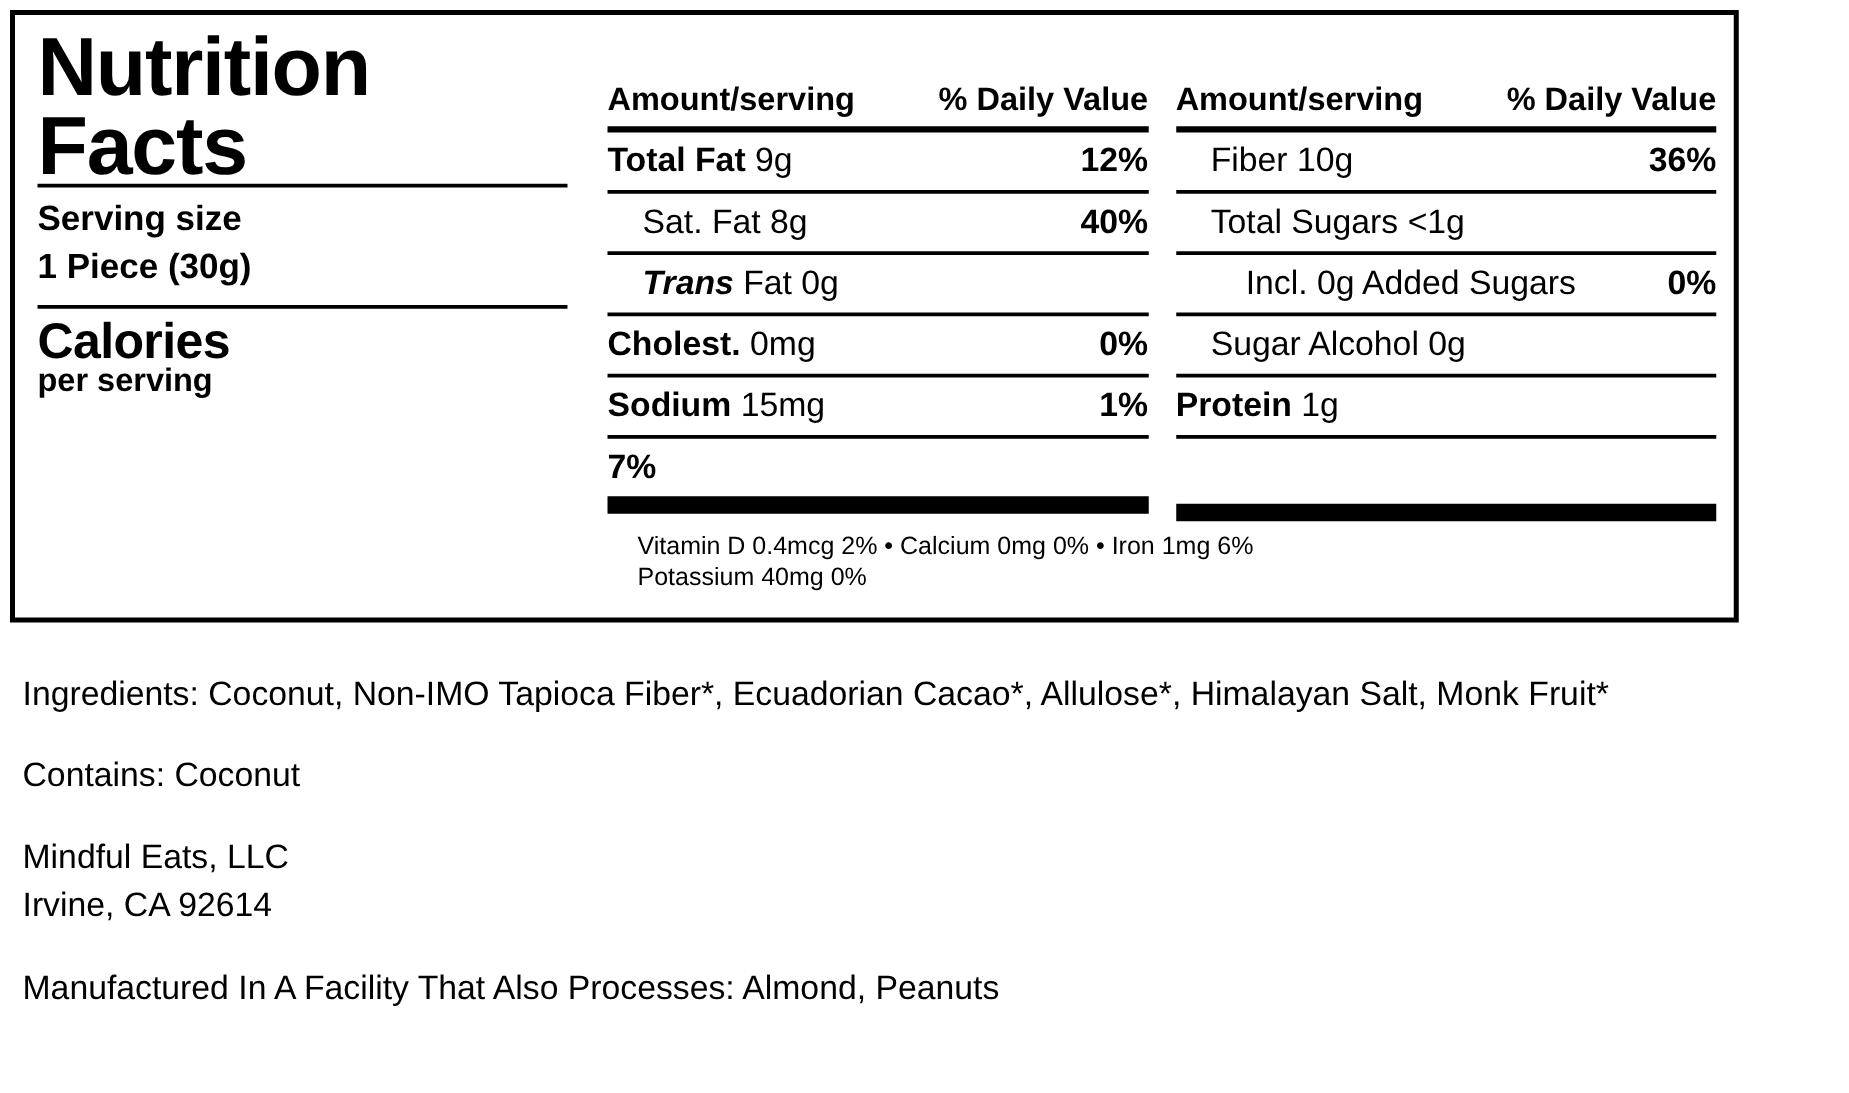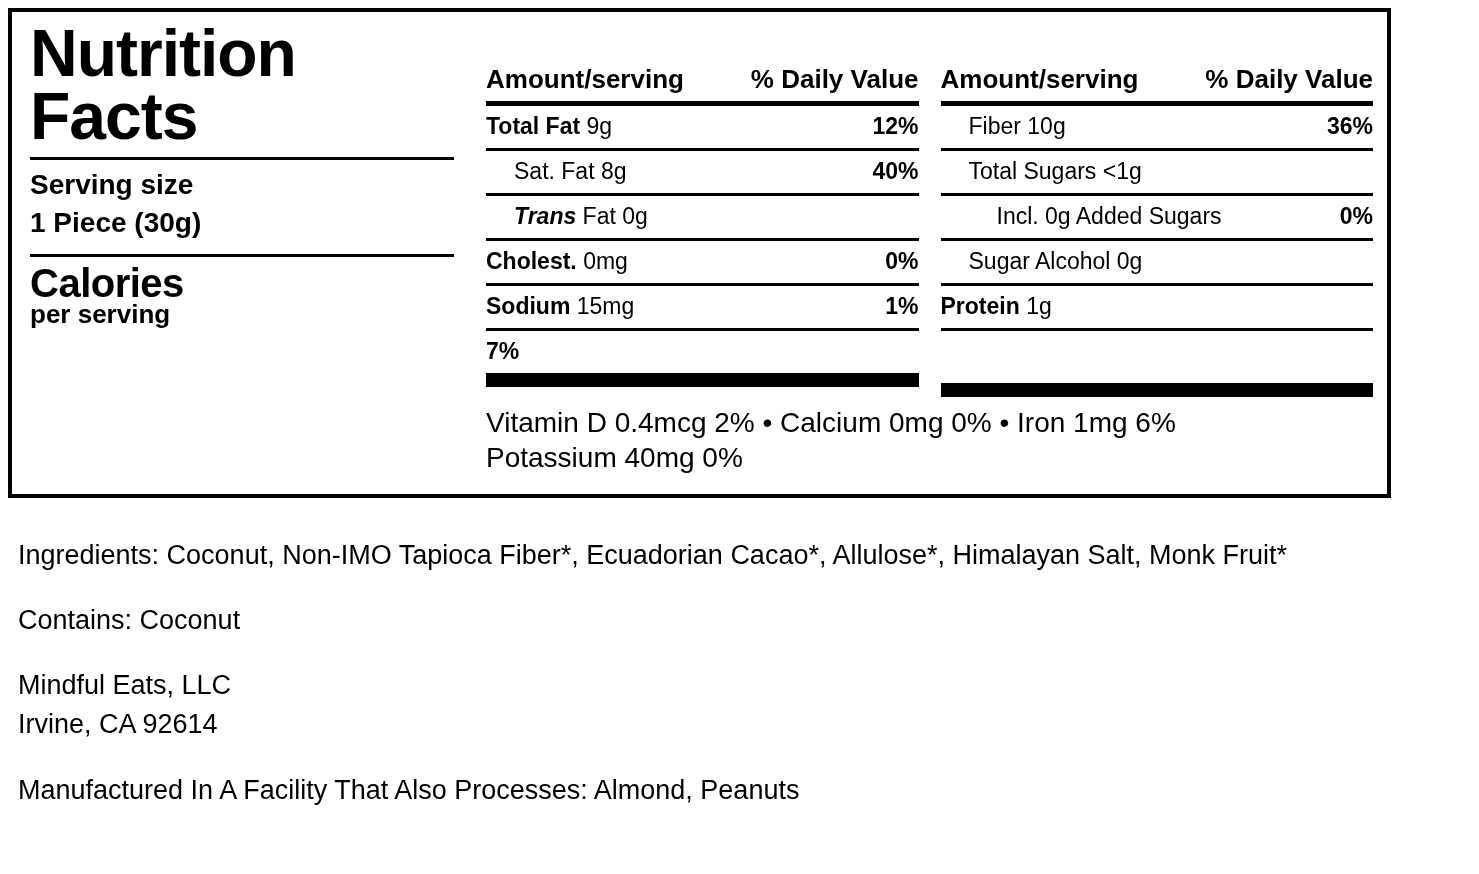--- a/index.html
+++ b/index.html
@@ -46,21 +46,21 @@
     font-weight: bold;
     font-size: 66px;
     line-height: 0.95;
     letter-spacing: -1px;
     margin-top: 2px;
   }
 
   .rule-thin { border-top: 3px solid #000; }
 
   .serving-block {
-    margin-top: 10px;
+    margin-top: 0;
     padding-top: 6px;
     font-weight: bold;
     font-size: 28px;
     line-height: 1.35;
   }
 
   .calories-row {
     margin-top: 12px;
     padding-top: 6px;
     display: flex;
@@ -115,43 +115,44 @@
     justify-content: space-between;
     font-weight: bold;
     font-size: 26px;
     padding: 4px 0 6px 0;
   }
 
   .nut-row {
     display: flex;
     justify-content: space-between;
     align-items: baseline;
-    font-size: 23px;
+    font-size: 27px;
     padding: 7px 0 8px 0;
     border-top: 3px solid #000;
   }
   .nut-row.first { border-top: 5px solid #000; }
   .nut-row .name { }
   .nut-row .name b { font-weight: bold; }
   .nut-row .dv { font-weight: bold; }
   .indent-1 { padding-left: 28px; }
   .indent-2 { padding-left: 56px; }
   .italic { font-style: italic; font-weight: bold; }
 
   .row-blank {
     border-top: 3px solid #000;
     height: 52px;
   }
 
   .col-bottom-rule { border-top: 14px solid #000; }
 
   .micros {
-    font-size: 28px;
+    font-size: 20px;
     line-height: 1.25;
     padding-top: 8px;
+    margin-left: 24px;
   }
 
   
   .below {
     position: absolute;
     left: 18px;
     top: 536px;
     width: 1444px;
     font-size: 27px;
     line-height: 1.45;

